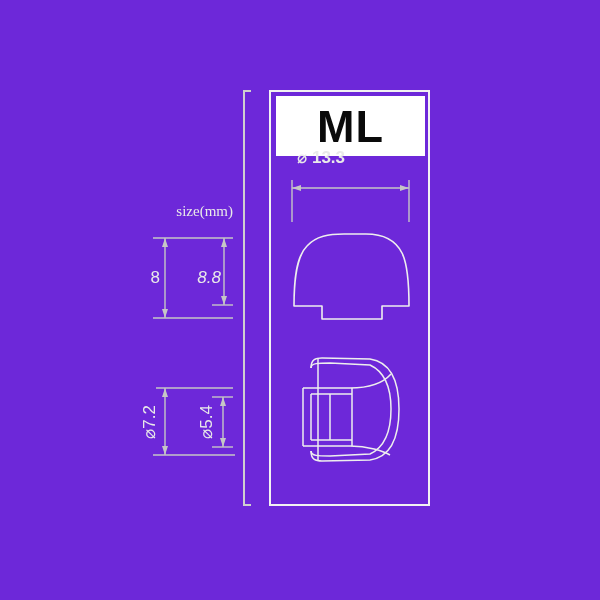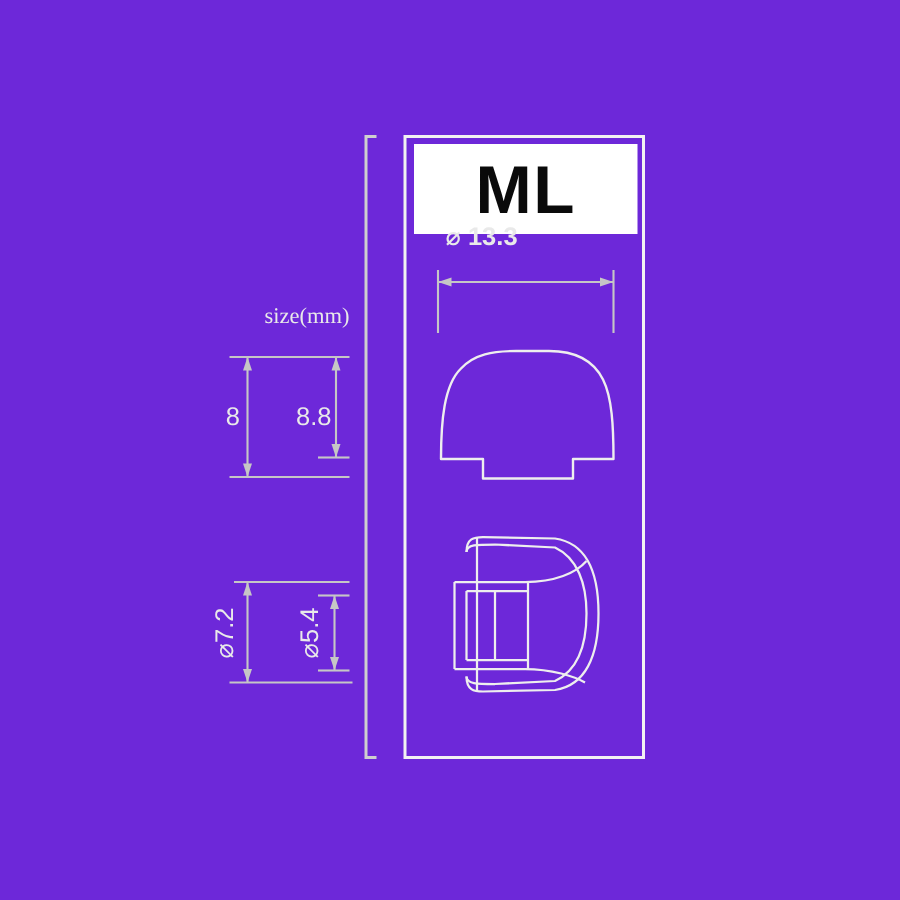--- a/index.html
+++ b/index.html
@@ -14,21 +14,21 @@
   .badge{
     position:absolute;left:276px;top:96px;width:149px;height:60px;
     background:#ffffff;display:flex;align-items:center;justify-content:center;
   }
   .badge-text{
     color:#0a0a0a;font-size:45px;font-weight:700;letter-spacing:1px;line-height:1;
   }
   .dia-top{left:297px;top:149px;width:100px;text-align:left;font-size:17px;font-weight:600;}
   .unit{left:123px;top:204px;width:110px;text-align:right;font-size:15px;font-family:Liberation Serif, serif;}
   .h10{left:118px;top:269px;width:42px;text-align:right;font-size:17px;}
-  .h88{left:178px;top:269px;width:43px;text-align:right;font-size:17px;}
+  .h88{left:178px;top:269px;width:43px;text-align:right;font-size:17px;font-style:italic;}
   .rot{
     position:absolute;width:72px;height:20px;text-align:center;font-size:17px;
     transform:rotate(-90deg);transform-origin:center center;
   }
   .d72{left:115px;top:412px;}
   .d54{left:172px;top:412px;}
 </style>
 </head>
 <body>
 

